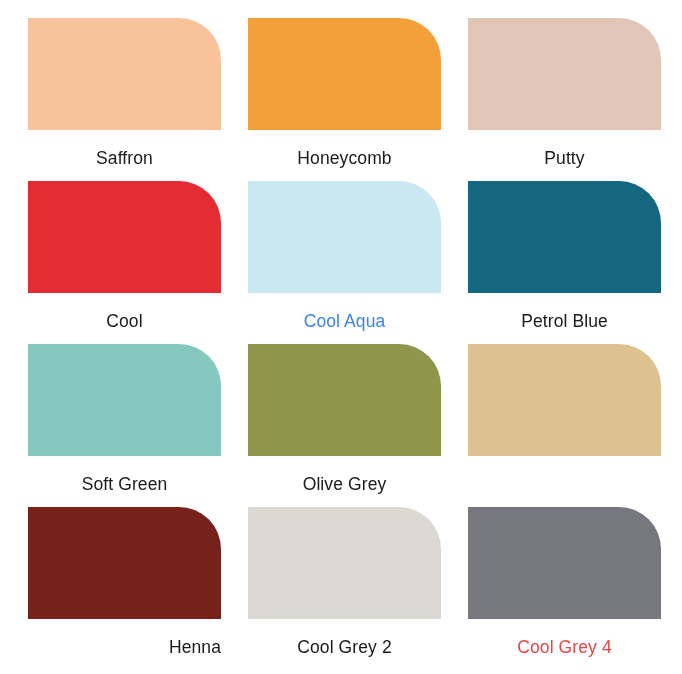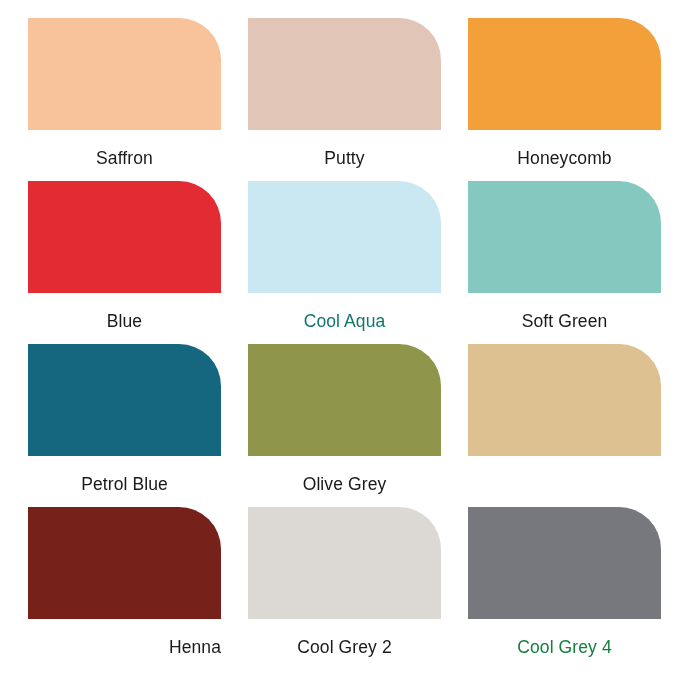--- a/index.html
+++ b/index.html
@@ -67,47 +67,47 @@
 
 <div id="palette-board">
   <div class="palette-grid">
 
     <div class="swatch-cell">
       <div class="swatch-chip" style="background-color: rgb(248, 194, 154);"></div>
       <div class="swatch-label" style="color: rgb(26, 26, 26);">Saffron</div>
     </div>
 
     <div class="swatch-cell">
+      <div class="swatch-chip" style="background-color: rgb(243, 160, 59);"></div>
+      <div class="swatch-label" style="color: rgb(26, 26, 26);">Honeycomb</div>
+    </div>
+
+    <div class="swatch-cell">
       <div class="swatch-chip" style="background-color: rgb(225, 198, 183);"></div>
       <div class="swatch-label" style="color: rgb(26, 26, 26);">Putty</div>
     </div>
 
     <div class="swatch-cell">
-      <div class="swatch-chip" style="background-color: rgb(243, 160, 59);"></div>
-      <div class="swatch-label" style="color: rgb(26, 26, 26);">Honeycomb</div>
-    </div>
-
-    <div class="swatch-cell">
       <div class="swatch-chip" style="background-color: rgb(227, 43, 51);"></div>
-      <div class="swatch-label" style="color: rgb(26, 26, 26);">Blue</div>
+      <div class="swatch-label" style="color: rgb(26, 26, 26);">Cool</div>
     </div>
 
     <div class="swatch-cell">
       <div class="swatch-chip" style="background-color: rgb(201, 232, 242);"></div>
-      <div class="swatch-label" style="color: #0f766e;">Cool Aqua</div>
+      <div class="swatch-label" style="color: #3b82f6;">Cool Aqua</div>
+    </div>
+
+    <div class="swatch-cell">
+      <div class="swatch-chip" style="background-color: rgb(20, 103, 127);"></div>
+      <div class="swatch-label" style="color: rgb(26, 26, 26);">Petrol Blue</div>
     </div>
 
     <div class="swatch-cell">
       <div class="swatch-chip" style="background-color: rgb(133, 200, 191);"></div>
       <div class="swatch-label" style="color: rgb(26, 26, 26);">Soft Green</div>
-    </div>
-
-    <div class="swatch-cell">
-      <div class="swatch-chip" style="background-color: rgb(20, 103, 127);"></div>
-      <div class="swatch-label" style="color: rgb(26, 26, 26);">Petrol Blue</div>
     </div>
 
     <div class="swatch-cell">
       <div class="swatch-chip" style="background-color: rgb(143, 149, 75);"></div>
       <div class="swatch-label" style="color: rgb(26, 26, 26);">Olive Grey</div>
     </div>
 
     <div class="swatch-cell">
       <div class="swatch-chip" style="background-color: rgb(222, 193, 145);"></div>
     </div>
@@ -117,17 +117,17 @@
       <div class="swatch-label" style="color: rgb(26, 26, 26); text-align: right;">Henna</div>
     </div>
 
     <div class="swatch-cell">
       <div class="swatch-chip" style="background-color: rgb(220, 217, 212);"></div>
       <div class="swatch-label" style="color: rgb(26, 26, 26);">Cool Grey 2</div>
     </div>
 
     <div class="swatch-cell">
       <div class="swatch-chip" style="background-color: rgb(118, 120, 125);"></div>
-      <div class="swatch-label" style="color: #15803d;">Cool Grey 4</div>
+      <div class="swatch-label" style="color: #ef4444;">Cool Grey 4</div>
     </div>
 
   </div>
 </div>
 
 </body></html>

